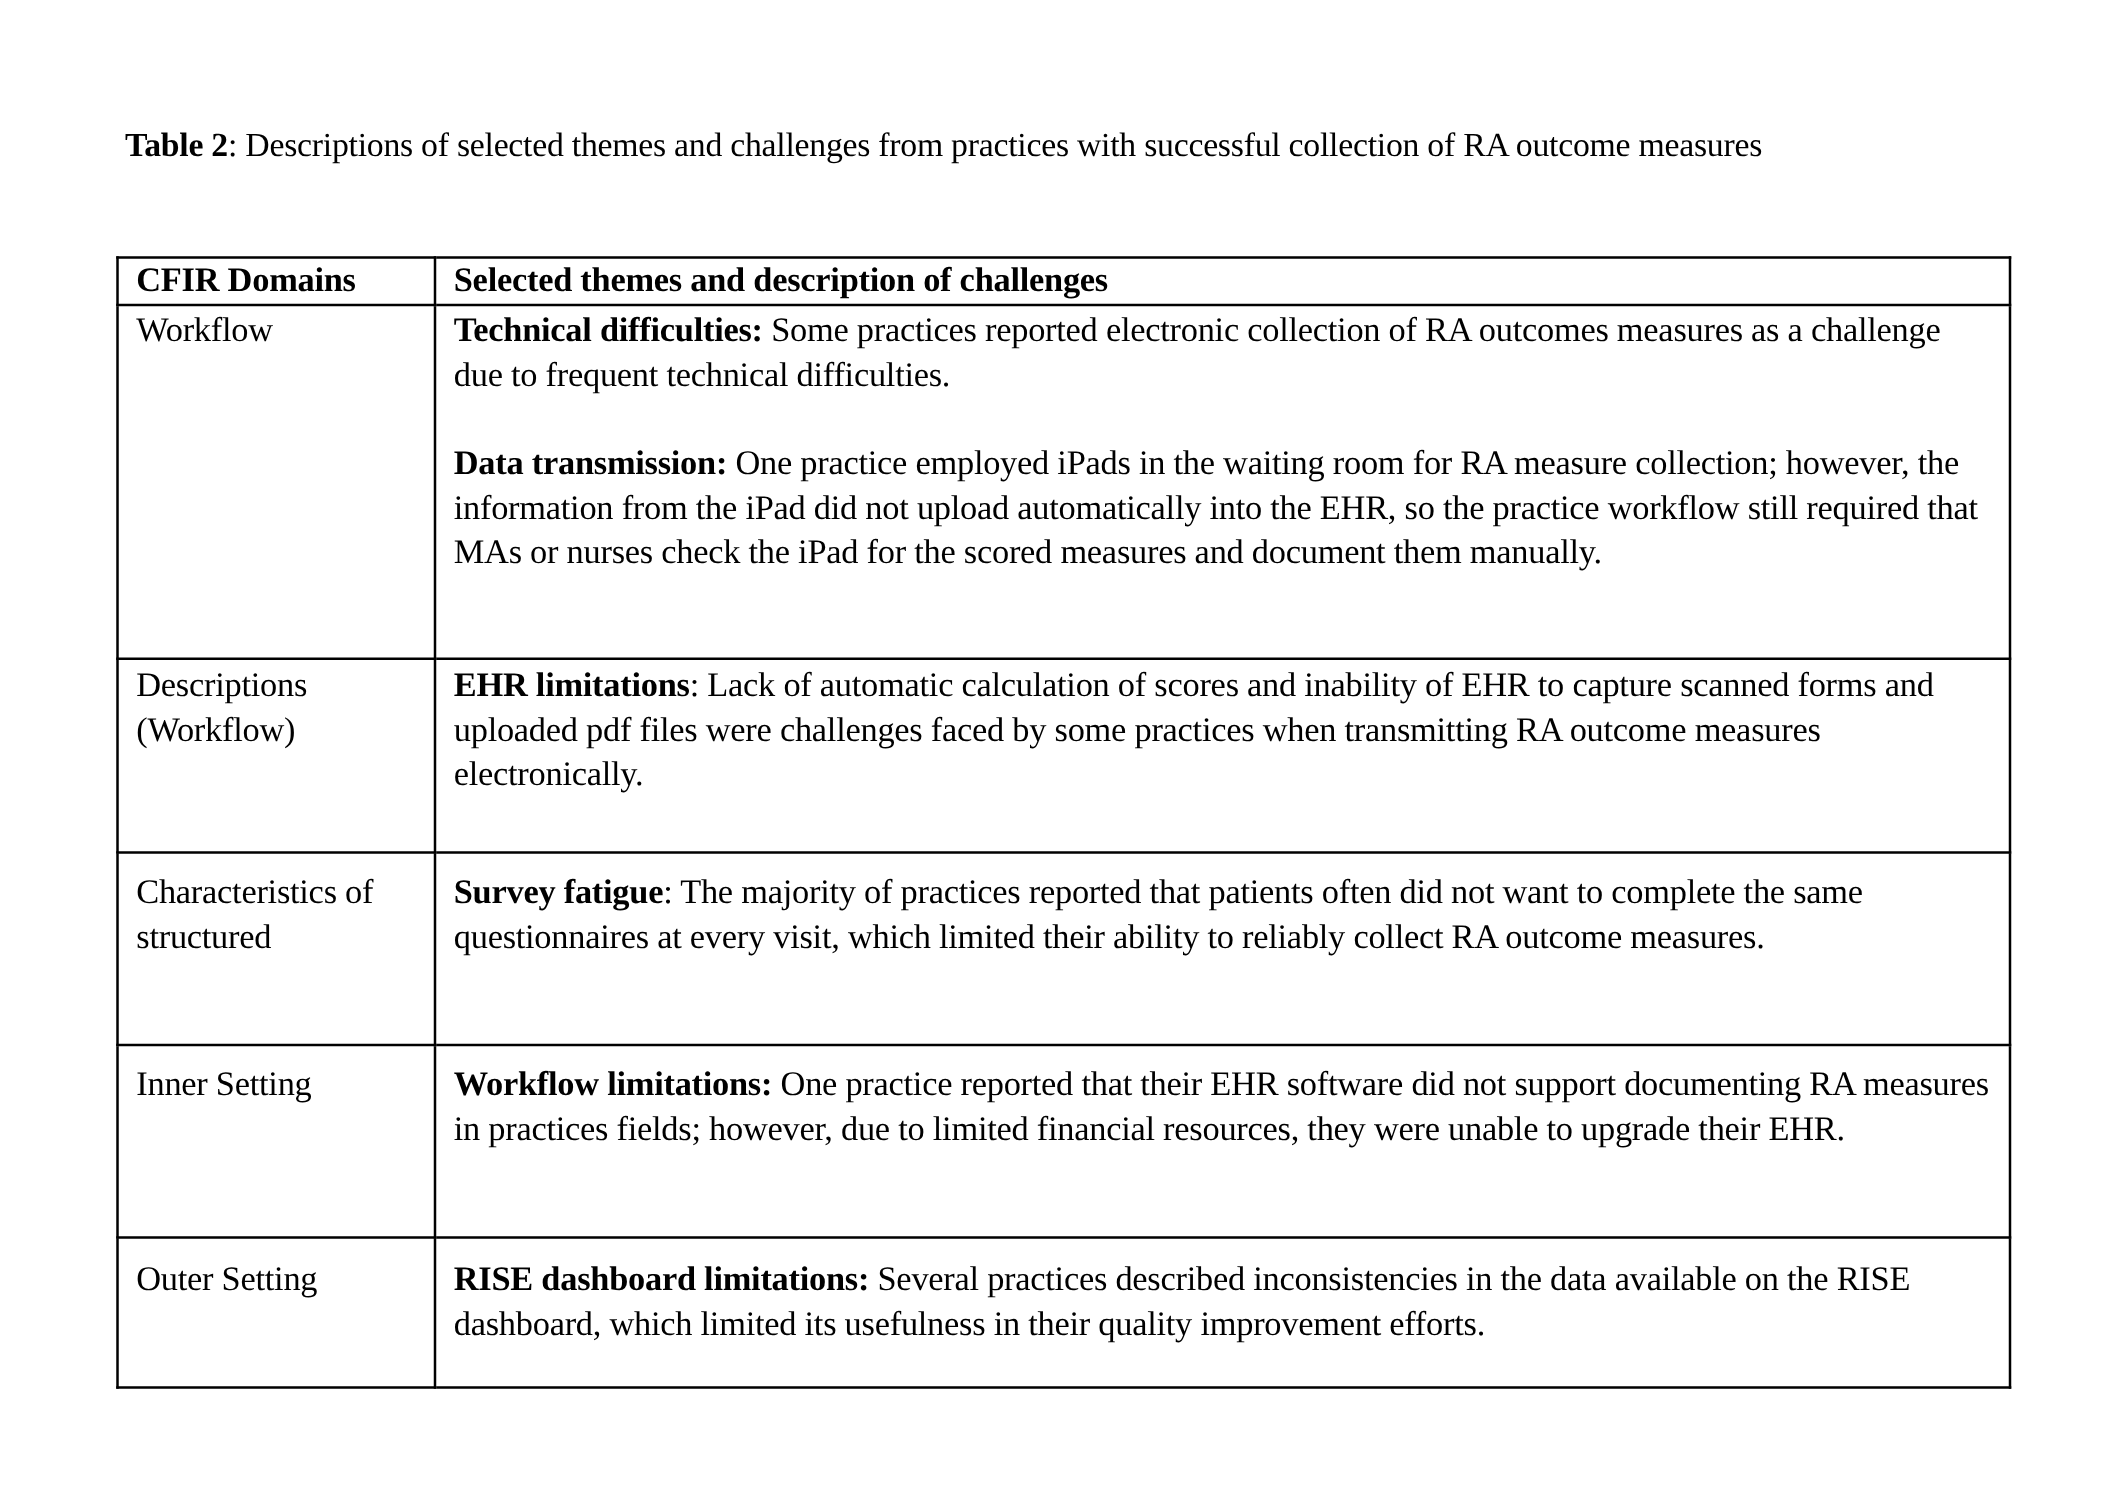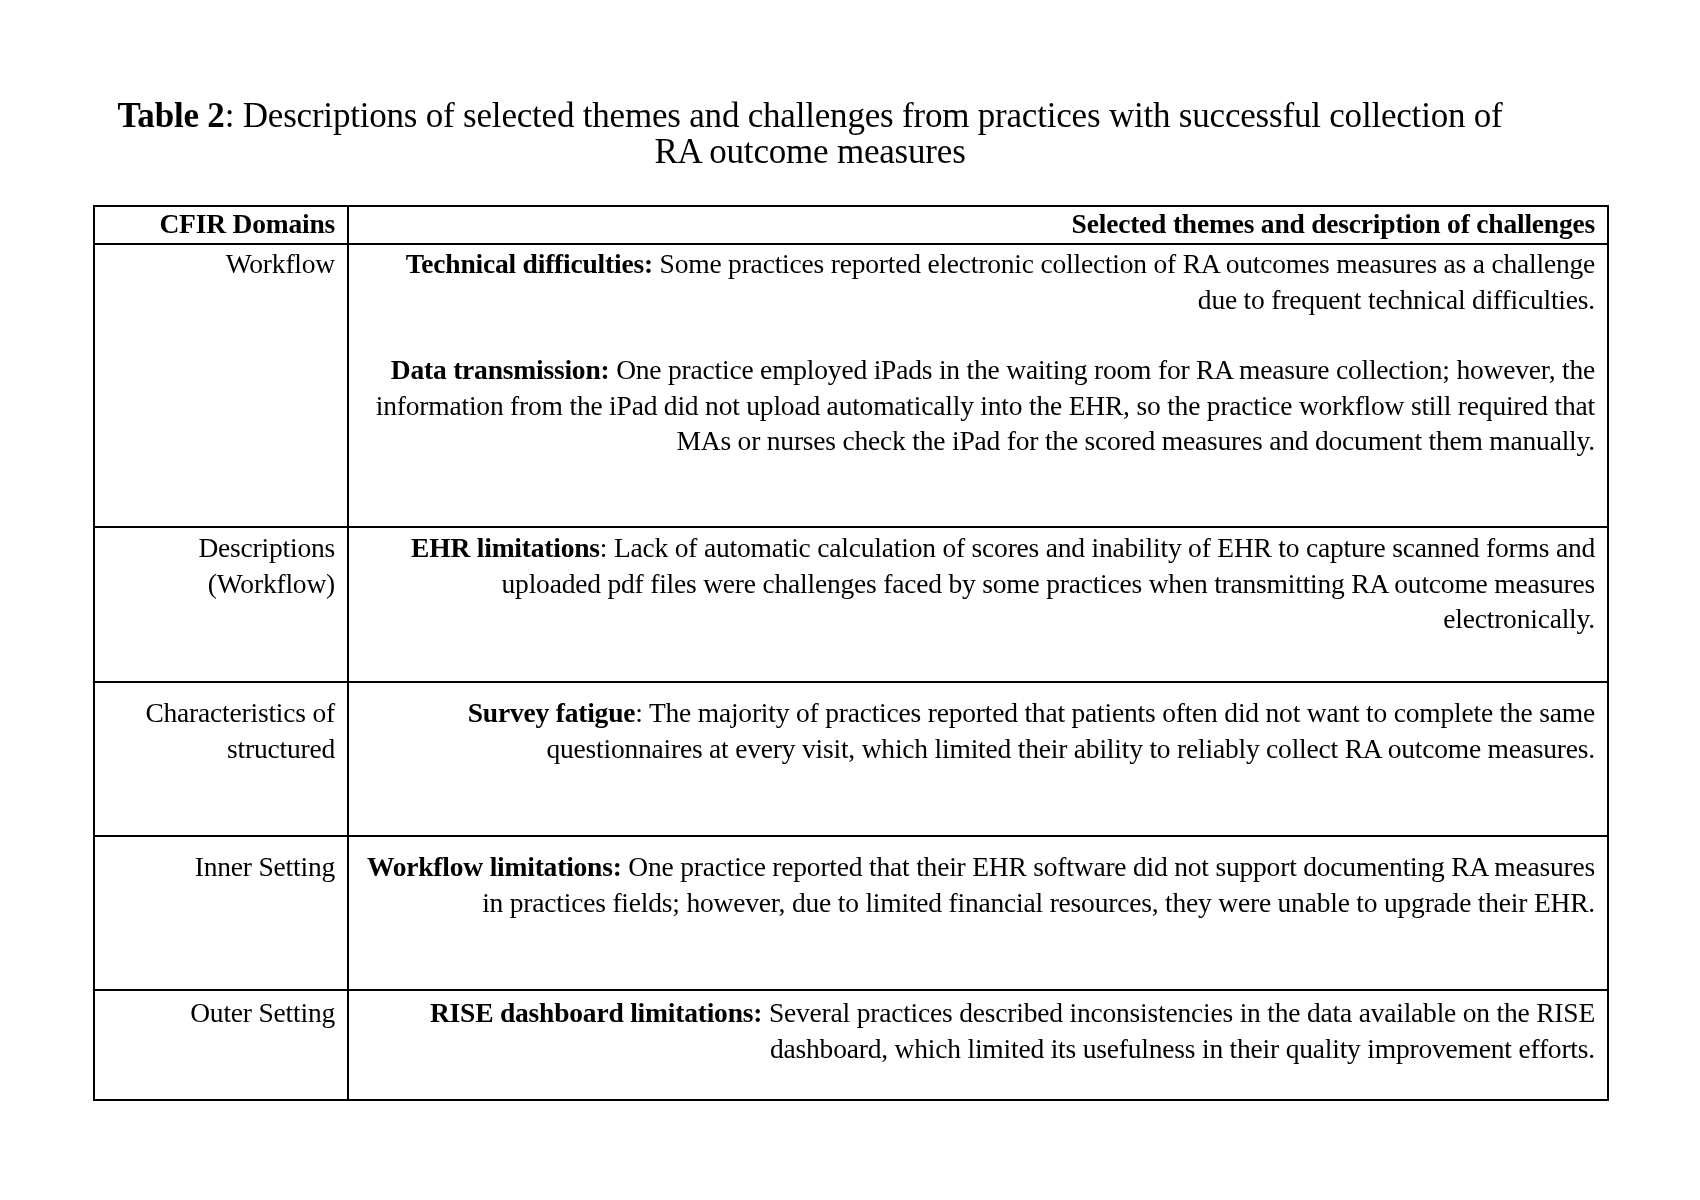--- a/index.html
+++ b/index.html
@@ -13,52 +13,51 @@
     position: relative;
     overflow: hidden;
     font-family: "Liberation Serif", "DejaVu Serif", serif;
     color: #000000;
   }
   .caption {
     position: absolute;
     left: 100px;
     top: 98px;
     width: 1420px;
-    font-size: 35px;
+    font-size: 27px;
     line-height: 36px;
     letter-spacing: -0.2px;
-    text-align: center;
   }
   .caption b { font-weight: bold; }
   table.cfir {
     position: absolute;
     left: 93px;
     top: 205px;
     width: 1514px;
     border-collapse: collapse;
     table-layout: fixed;
     font-size: 27.5px;
     line-height: 35.5px;
     letter-spacing: -0.2px;
   }
   table.cfir col.c1 { width: 254px; }
   table.cfir col.c2 { width: 1260px; }
   table.cfir td, table.cfir th {
     border: 2.5px solid #000;
     vertical-align: top;
-    text-align: right;
+    text-align: left;
     padding: 0 12px 0 14px;
     font-weight: normal;
   }
   table.cfir th { font-weight: bold; height: 36px; line-height: 34px; }
   tr.r-process td { height: 280px; padding-top: 1px; }
   tr.r-intervention td { height: 151px; padding-top: 2px; }
   tr.r-individuals td { height: 140px; padding-top: 12px; }
   tr.r-inner td { height: 140px; padding-top: 12px; }
-  tr.r-outer td { height: 104px; padding-top: 4px; }
+  tr.r-outer td { height: 104px; padding-top: 14px; }
   .para { margin: 0; }
   .para + .para { margin-top: 35px; }
   .theme { font-weight: bold; }
 </style>
 </head>
 <body>
 
 <div class="caption"><b>Table 2</b><span>: Descriptions of selected themes and challenges from practices with successful collection of RA outcome measures</span></div>
 
 <table class="cfir">

